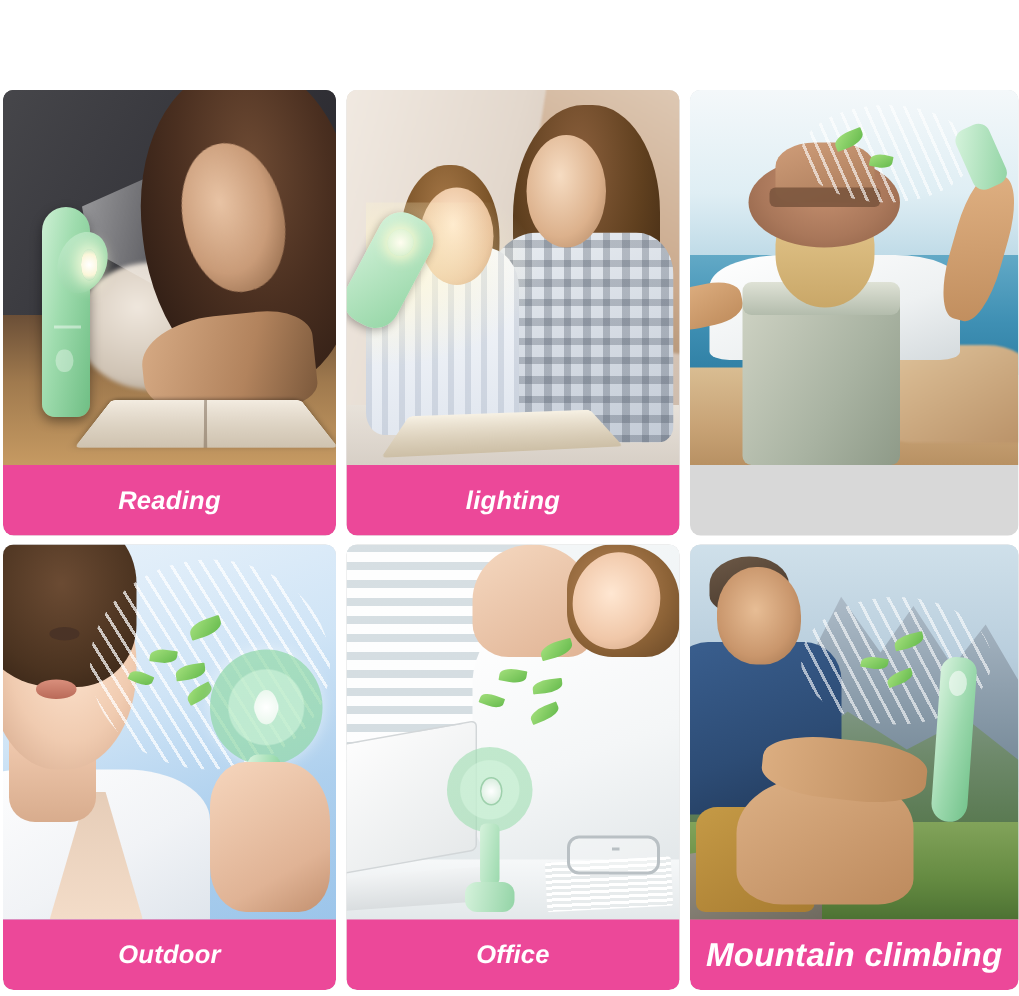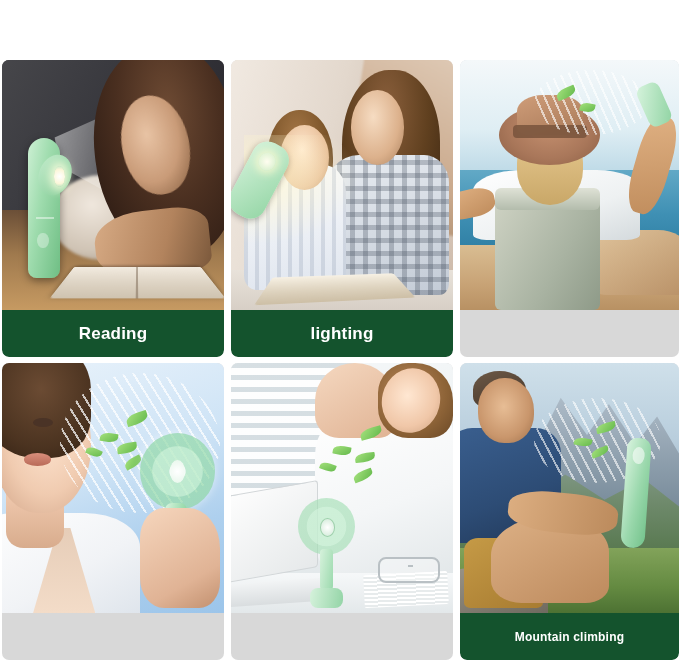--- a/index.html
+++ b/index.html
@@ -25,26 +25,26 @@
     grid-template-rows:297px 297px;
     column-gap:7px;row-gap:6px;
   }
   .tile{
     position:relative;border-radius:7px;overflow:hidden;
     background:#d8d8d8;
   }
   .scene{position:absolute;left:0;top:0;right:0;height:250px;overflow:hidden;}
   .caption{
     position:absolute;left:0;right:0;bottom:0;height:47px;
-    background:#14532d;
+    background:#ec4899;
     border-bottom-left-radius:7px;border-bottom-right-radius:7px;
     display:flex;align-items:center;justify-content:center;
-    color:#ffffff;font-size:17px;font-weight:700;letter-spacing:0.2px;
+    color:#ffffff;font-size:17px;font-weight:700;letter-spacing:0.2px;font-style:italic;
   }
-  .tile.t6 .caption{font-size:12px;}
+  .tile.t6 .caption{font-size:22px;}
 
   
   .s1{background:linear-gradient(160deg,#3a3a3c 0%,#2f2d2e 40%,#5b4a3c 78%,#8c6b47 100%);}
   .s1 .wall{position:absolute;left:0;top:0;width:100%;height:62%;
     background:linear-gradient(120deg,#46464a 0%,#34343a 55%,#262429 100%);}
   .s1 .floor{position:absolute;left:0;bottom:0;width:100%;height:40%;
     background:linear-gradient(180deg,#6b4f37 0%,#a07a4e 45%,#c69a62 100%);}
   .s1 .pillow{position:absolute;left:22%;top:46%;width:46%;height:34%;border-radius:50%;
     background:radial-gradient(ellipse at 40% 35%,#efe7dd 0%,#cfc3b4 60%,#8c7f71 100%);
     filter:blur(1.5px);}
@@ -354,20 +354,23 @@
         <div class="leaf" style="left:38%;top:34%;width:7%;height:3.2%;transform:rotate(24deg);"></div>
         <div class="leaf" style="left:55%;top:38%;width:8%;height:3.4%;transform:rotate(-28deg);"></div>
         <div class="fan4">
           <div class="blades"></div>
           <div class="hub"></div>
           <div class="handle"></div>
           <div class="grip"></div>
         </div>
         <div class="fingers"></div>
       </div>
+      <div class="caption">
+        <span>Outdoor</span>
+      </div>
     </div>
 
     <div class="tile t5">
       <div class="scene s5">
         <div class="blinds"></div>
         <div class="chair"></div>
         <div class="blouse"></div>
         <div class="arm"></div>
         <div class="hair"></div>
         <div class="face"></div>
@@ -381,20 +384,23 @@
         <div class="leaf" style="left:56%;top:36%;width:9%;height:3.6%;transform:rotate(-6deg);"></div>
         <div class="leaf" style="left:40%;top:40%;width:7%;height:3%;transform:rotate(20deg);"></div>
         <div class="leaf" style="left:55%;top:43%;width:9%;height:3.4%;transform:rotate(-22deg);"></div>
         <div class="fan5">
           <div class="blades"></div>
           <div class="hub"></div>
           <div class="stem"></div>
           <div class="base"></div>
         </div>
       </div>
+      <div class="caption">
+        <span>Office</span>
+      </div>
     </div>
 
     <div class="tile t6">
       <div class="scene s6">
         <div class="mtn"></div>
         <div class="mtn2"></div>
         <div class="grass"></div>
         <div class="rock"></div>
         <div class="strap"></div>
         <div class="shirt"></div>

